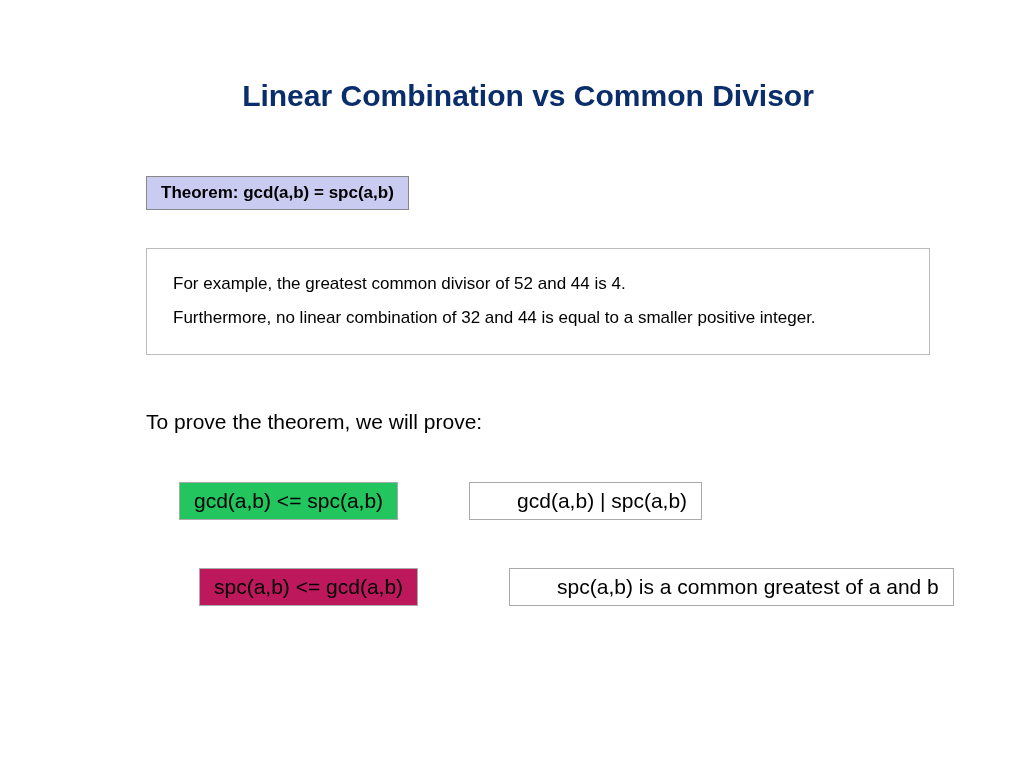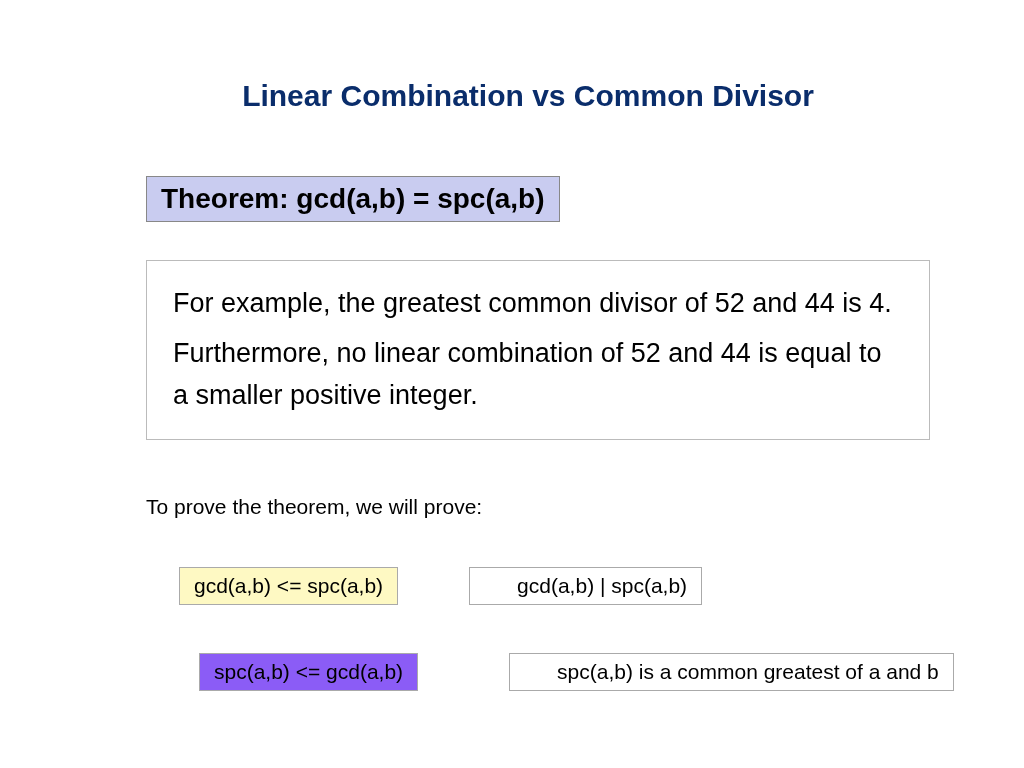--- a/index.html
+++ b/index.html
@@ -20,32 +20,32 @@
       color: #0a2d6b;
       font-size: 30px;
       font-weight: bold;
       margin-bottom: 55px;
     }
     .theorem-box {
       display: inline-block;
       background: #c9ccf0;
       border: 1px solid #888;
       padding: 6px 14px;
-      font-size: 28px;
+      font-size: 17px;
       font-weight: bold;
       margin-left: 30px;
       margin-bottom: 30px;
       color: #000;
     }
     .example-box {
       border: 1px solid #bbb;
       padding: 14px 18px;
       margin-left: 30px;
       margin-right: 10px;
-      font-size: 27px;
+      font-size: 17px;
       line-height: 1.55;
       margin-bottom: 55px;
     }
     .example-box .indented {
       padding-left: 90px;
     }
     .prove-intro {
       font-size: 21px;
       margin-left: 30px;
       margin-bottom: 40px;
@@ -57,24 +57,24 @@
       margin-bottom: 32px;
       gap: 55px;
     }
     .claim-box {
       border: 1px solid #aaa;
       padding: 6px 14px;
       font-size: 21px;
       white-space: nowrap;
     }
     .yellow-bg {
-      background: #fef9c3;
+      background: #22c55e;
     }
     .pink-bg {
-      background: #8b5cf6;
+      background: #be185d;
     }
     .white-bg {
       background: #ffffff;
       padding-left: 47px;
     }
     .claim-row2 {
       display: flex;
       align-items: center;
       margin-left: 75px;
       gap: 75px;
@@ -84,21 +84,21 @@
 <body>
 
 
 
 <h1 class="slide-title">Linear Combination vs Common Divisor</h1>
 
 <div class="theorem-box">Theorem:  gcd(a,b) = spc(a,b)</div>
 
 <div class="example-box">
   <div>For example, the greatest common divisor of 52 and 44 is 4.</div>
-  <div>Furthermore, no linear combination of 52 and 44 is equal to a smaller positive integer.</div>
+  <div>Furthermore, no linear combination of 32 and 44 is equal to a smaller positive integer.</div>
 </div>
 
 <div class="prove-intro">To prove the theorem, we will prove:</div>
 
 <div class="claim-row">
   <div class="claim-box yellow-bg">gcd(a,b) &lt;= spc(a,b)</div>
   <div class="claim-box white-bg">gcd(a,b) | spc(a,b)</div>
 </div>
 
 <div class="claim-row2">

